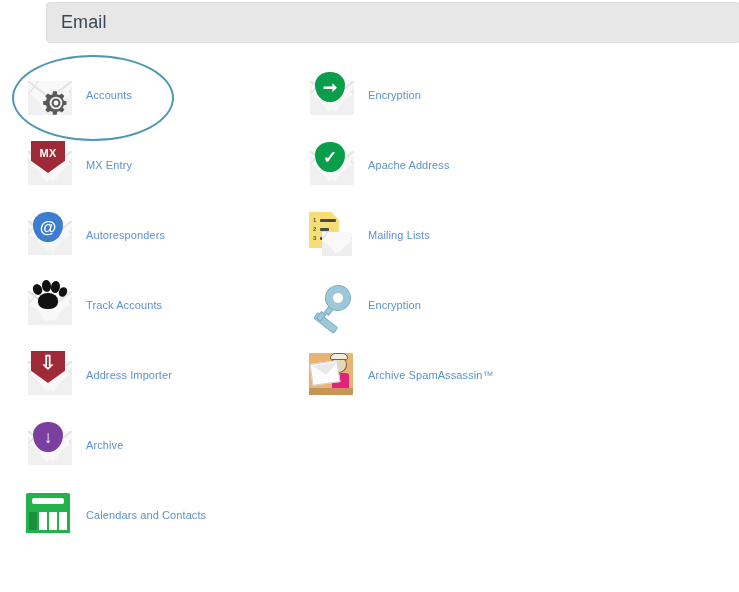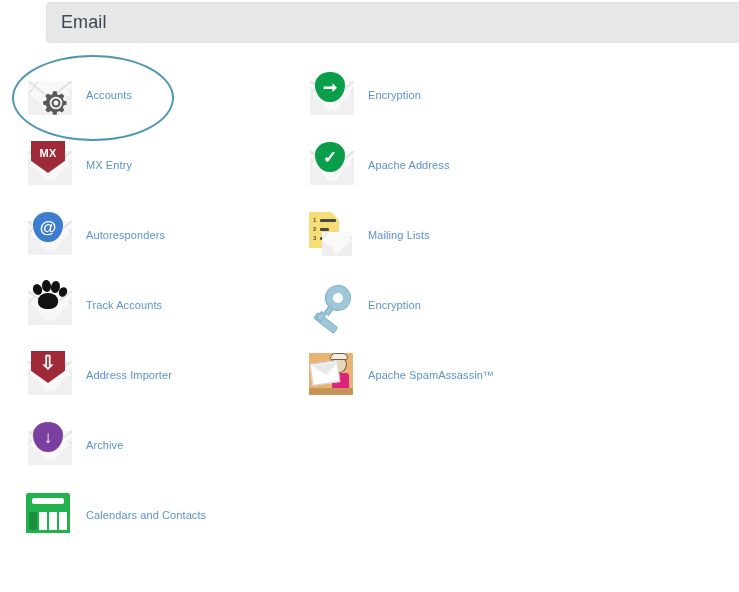--- a/index.html
+++ b/index.html
@@ -516,21 +516,21 @@
       <div class="item">
         <div class="item-icon">
           <div class="spam">
             <span class="dress"></span>
             <span class="chef"></span>
             <span class="chef-hat"></span>
             <span class="letter"></span>
             <span class="shadow"></span>
           </div>
         </div>
-        <span class="item-label">Apache SpamAssassin™</span>
+        <span class="item-label">Archive SpamAssassin™</span>
       </div>
 
     </div>
   </div>
 
   <div class="annotation-ellipse"></div>
 
 </div>
 
 </body></html>

